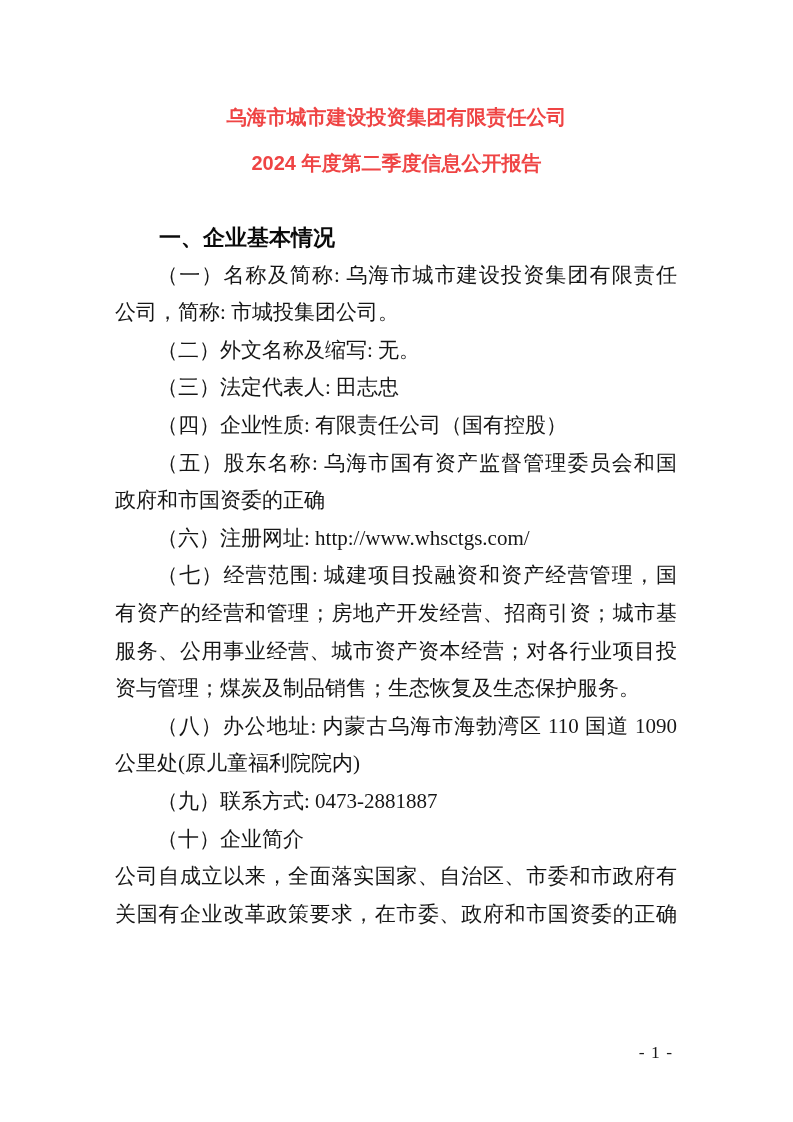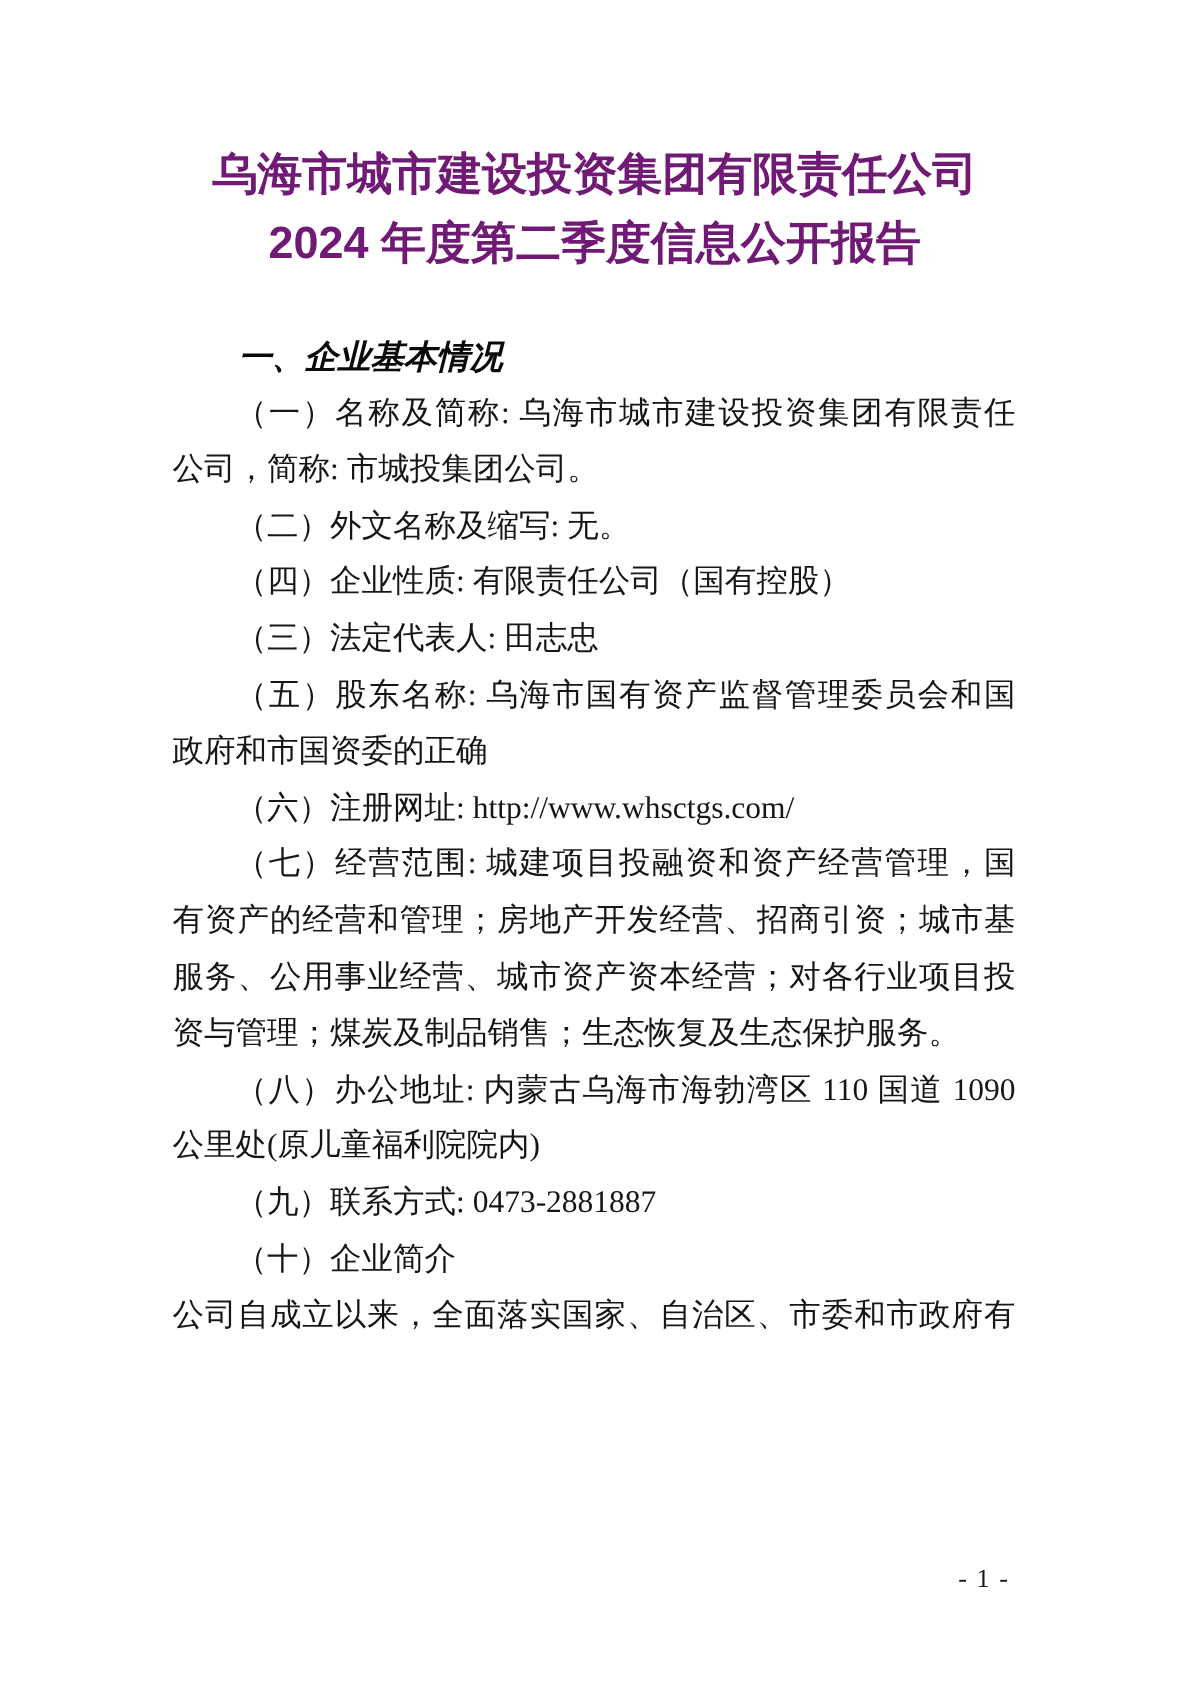--- a/index.html
+++ b/index.html
@@ -18,23 +18,23 @@
   }
   .doc-title {
     position: absolute;
     top: 94px;
     left: 0;
     right: 0;
     margin: 0;
     text-align: center;
     font-family: "Liberation Sans", sans-serif;
     font-weight: 700;
-    font-size: 30px;
+    font-size: 20px;
     line-height: 46px;
-    color: #701a75;
+    color: #ef4444;
     letter-spacing: 0px;
   }
   .doc-body {
     position: absolute;
     top: 219px;
     left: 115px;
     width: 562px;
     font-size: 21px;
     line-height: 37.6px;
     color: #161616;
@@ -49,21 +49,20 @@
   }
   .line.stretch {
     text-align: justify;
     text-align-last: justify;
   }
   .line.heading {
     font-family: "Liberation Sans", sans-serif;
     font-weight: 700;
     font-size: 22px;
     color: #0a0a0a;
-    font-style: italic;
   }
   .page-footer {
     position: absolute;
     top: 1042px;
     left: 0;
     right: 120px;
     text-align: right;
     font-size: 17.5px;
     color: #1a1a1a;
     letter-spacing: 1px;
@@ -76,30 +75,31 @@
   <h1 class="doc-title">
     <div>乌海市城市建设投资集团有限责任公司</div>
     <div>2024 年度第二季度信息公开报告</div>
   </h1>
 
   <div class="doc-body" id="doc-body">
       <div class="line heading indent">一、企业基本情况</div>
       <div class="line indent stretch">（一）名称及简称: 乌海市城市建设投资集团有限责任</div>
       <div class="line">公司，简称: 市城投集团公司。</div>
       <div class="line indent">（二）外文名称及缩写: 无。</div>
+      <div class="line indent">（三）法定代表人: 田志忠</div>
       <div class="line indent">（四）企业性质: 有限责任公司（国有控股）</div>
-      <div class="line indent">（三）法定代表人: 田志忠</div>
       <div class="line indent stretch">（五）股东名称: 乌海市国有资产监督管理委员会和国</div>
       <div class="line">政府和市国资委的正确</div>
       <div class="line indent">（六）注册网址: http://www.whsctgs.com/</div>
       <div class="line indent stretch">（七）经营范围: 城建项目投融资和资产经营管理，国</div>
       <div class="line stretch">有资产的经营和管理；房地产开发经营、招商引资；城市基</div>
       <div class="line stretch">服务、公用事业经营、城市资产资本经营；对各行业项目投</div>
       <div class="line">资与管理；煤炭及制品销售；生态恢复及生态保护服务。</div>
       <div class="line indent stretch">（八）办公地址: 内蒙古乌海市海勃湾区 110 国道 1090</div>
       <div class="line">公里处(原儿童福利院院内)</div>
       <div class="line indent">（九）联系方式: 0473-2881887</div>
       <div class="line indent">（十）企业简介</div>
       <div class="line stretch">公司自成立以来，全面落实国家、自治区、市委和市政府有</div>
+      <div class="line stretch">关国有企业改革政策要求，在市委、政府和市国资委的正确</div>
     </div>
 
   <div class="page-footer">- 1 -</div>
 </div>
 
 </body></html>

